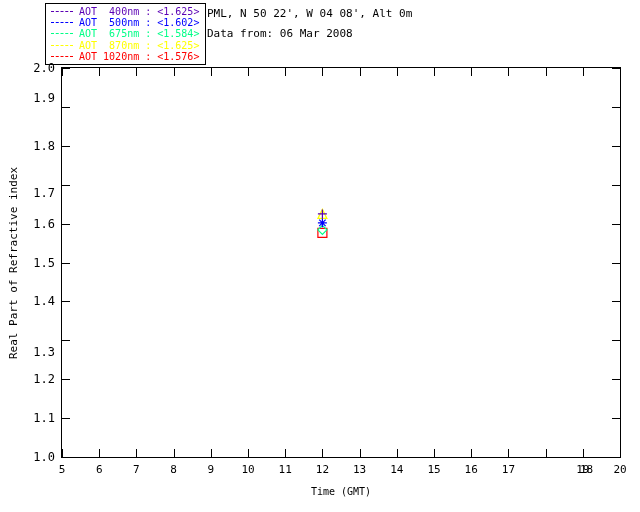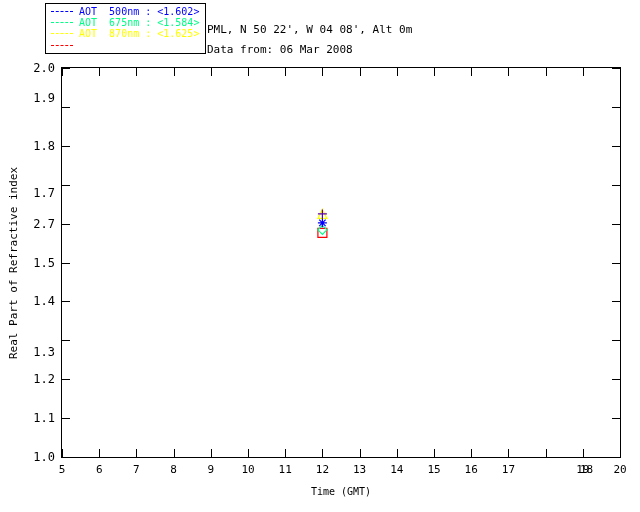--- a/index.html
+++ b/index.html
@@ -53,21 +53,21 @@
     left: 13px;
     top: 263px;
     transform: translate(-50%, -50%) rotate(-90deg);
     white-space: nowrap;
     font-size: 11px;
     color: #000000;
   }
   #plot-header {
     position: absolute;
     left: 207px;
-    top: 20px;
+    top: 4px;
     font-size: 11px;
     line-height: 20px;
     color: #000000;
   }
   #legend-box {
     position: absolute;
     left: 45px;
     top: 3px;
     border: 1px solid #000000;
     background: #ffffff;
@@ -89,34 +89,39 @@
     margin-right: 6px;
   }
   .legend-label { white-space: pre; }
 </style>
 </head>
 <body>
 
 <div id="screen">
 
   <div id="legend-box">
+      <div class="legend-row" style="color: rgb(90, 0, 180);">
+        <span class="legend-dash"></span>
+        <span class="legend-label">AOT  400nm : &lt;1.625&gt;</span>
+      </div>
       <div class="legend-row" style="color: rgb(0, 0, 255);">
         <span class="legend-dash"></span>
         <span class="legend-label">AOT  500nm : &lt;1.602&gt;</span>
       </div>
       <div class="legend-row" style="color: rgb(0, 255, 135);">
         <span class="legend-dash"></span>
         <span class="legend-label">AOT  675nm : &lt;1.584&gt;</span>
       </div>
       <div class="legend-row" style="color: rgb(255, 255, 0);">
         <span class="legend-dash"></span>
         <span class="legend-label">AOT  870nm : &lt;1.625&gt;</span>
       </div>
       <div class="legend-row" style="color: rgb(255, 0, 0);">
         <span class="legend-dash"></span>
+        <span class="legend-label">AOT 1020nm : &lt;1.576&gt;</span>
       </div>
     </div>
 
   <div id="plot-header">
     <div>PML, N 50 22', W 04 08', Alt 0m</div>
     <div>Data from: 06 Mar 2008</div>
   </div>
 
   <div id="plot-area">
       <svg width="558" height="389">
@@ -200,18 +205,18 @@
     <div class="xtick-label" style="left: 508.4px;">17</div>
     <div class="xtick-label" style="left: 545.6px; margin-left: 41px;">18</div>
     <div class="xtick-label" style="left: 582.8px;">19</div>
     <div class="xtick-label" style="left: 620px;">20</div>
     <div class="ytick-label" style="top: 451px;">1.0</div>
     <div class="ytick-label" style="top: 412.1px;">1.1</div>
     <div class="ytick-label" style="top: 373.2px;">1.2</div>
     <div class="ytick-label" style="top: 346px;">1.3</div>
     <div class="ytick-label" style="top: 295.4px;">1.4</div>
     <div class="ytick-label" style="top: 256.5px;">1.5</div>
-    <div class="ytick-label" style="top: 217.6px;">2.7</div>
+    <div class="ytick-label" style="top: 217.6px;">1.6</div>
     <div class="ytick-label" style="top: 187px;">1.7</div>
     <div class="ytick-label" style="top: 139.8px;">1.8</div>
     <div class="ytick-label" style="top: 92px;">1.9</div>
     <div class="ytick-label" style="top: 62px;">2.0</div>
   </div>
 
 </body></html>

